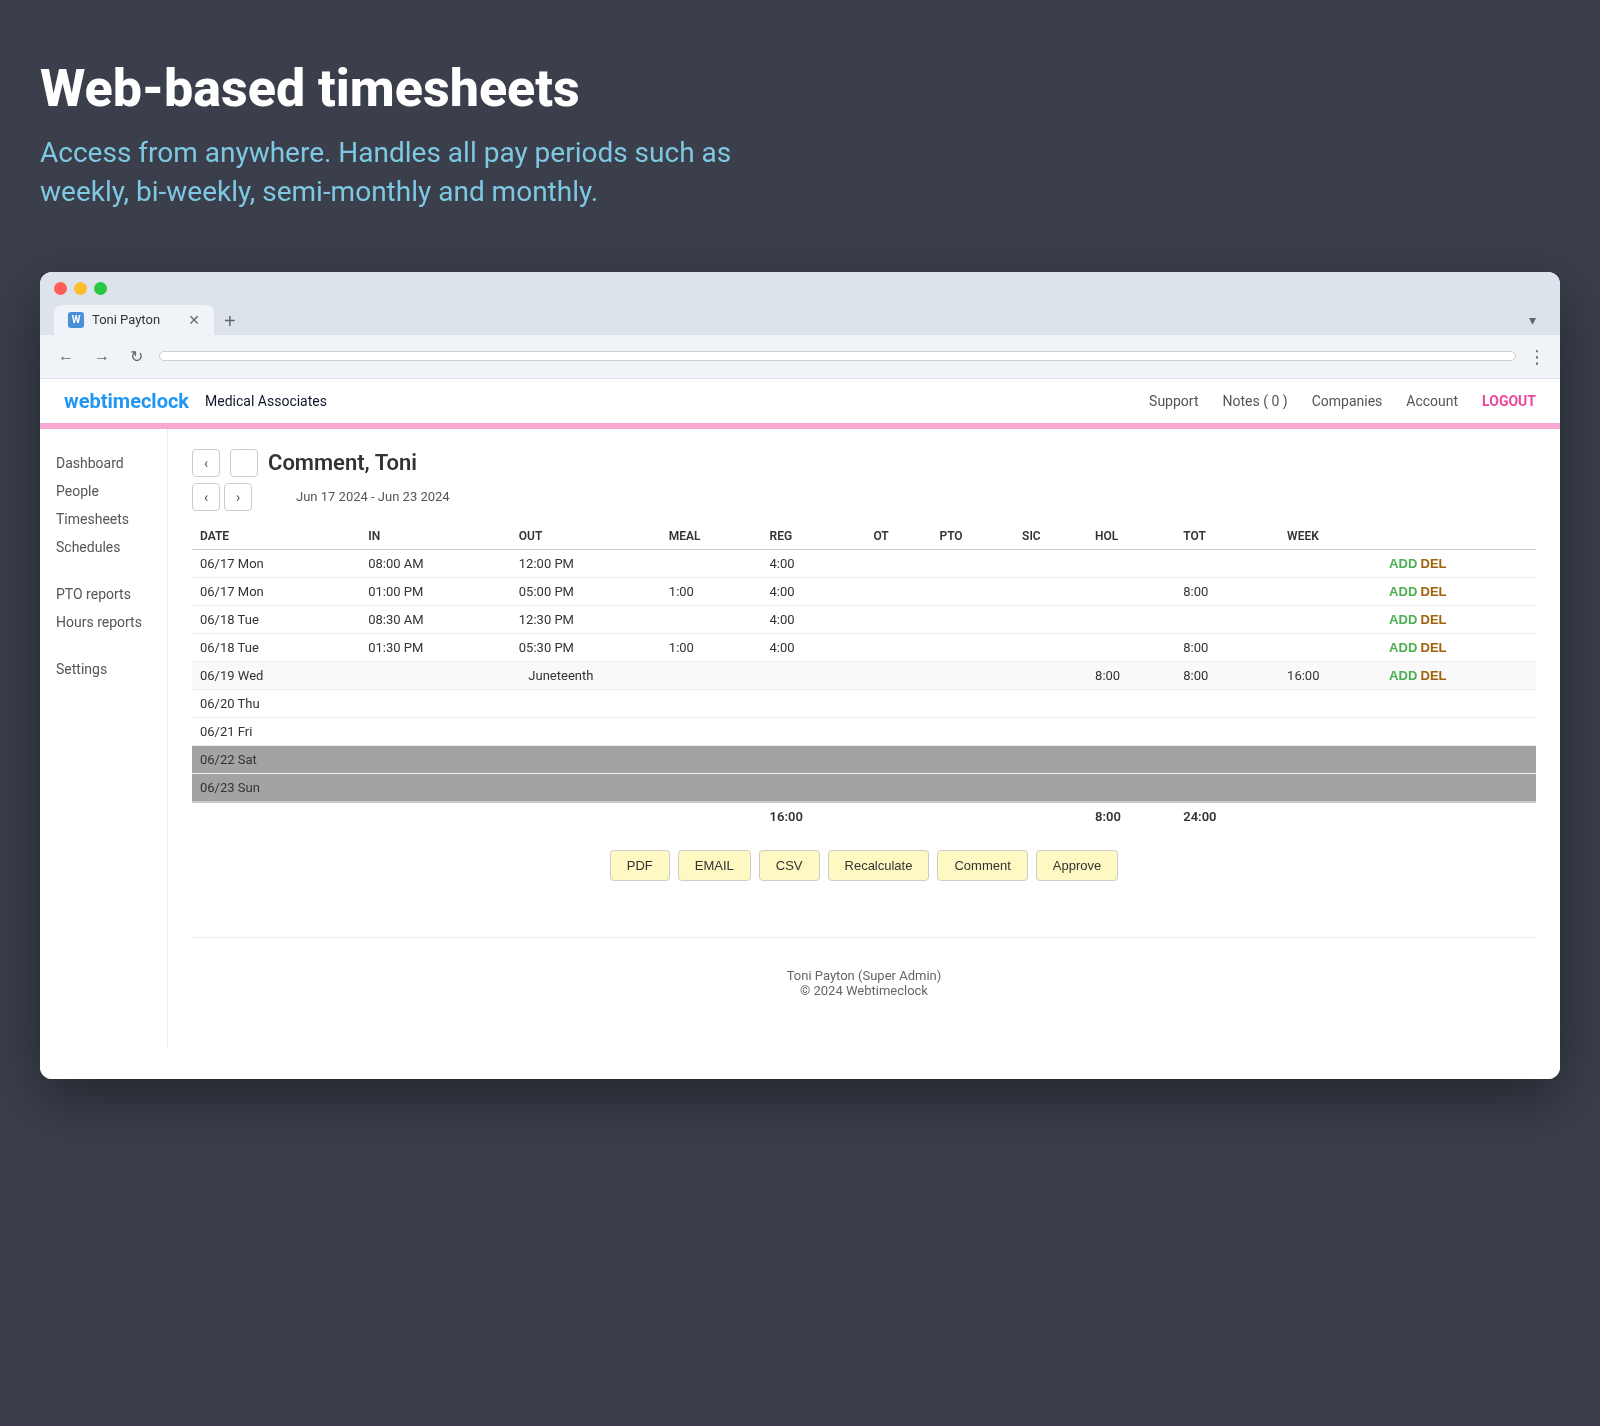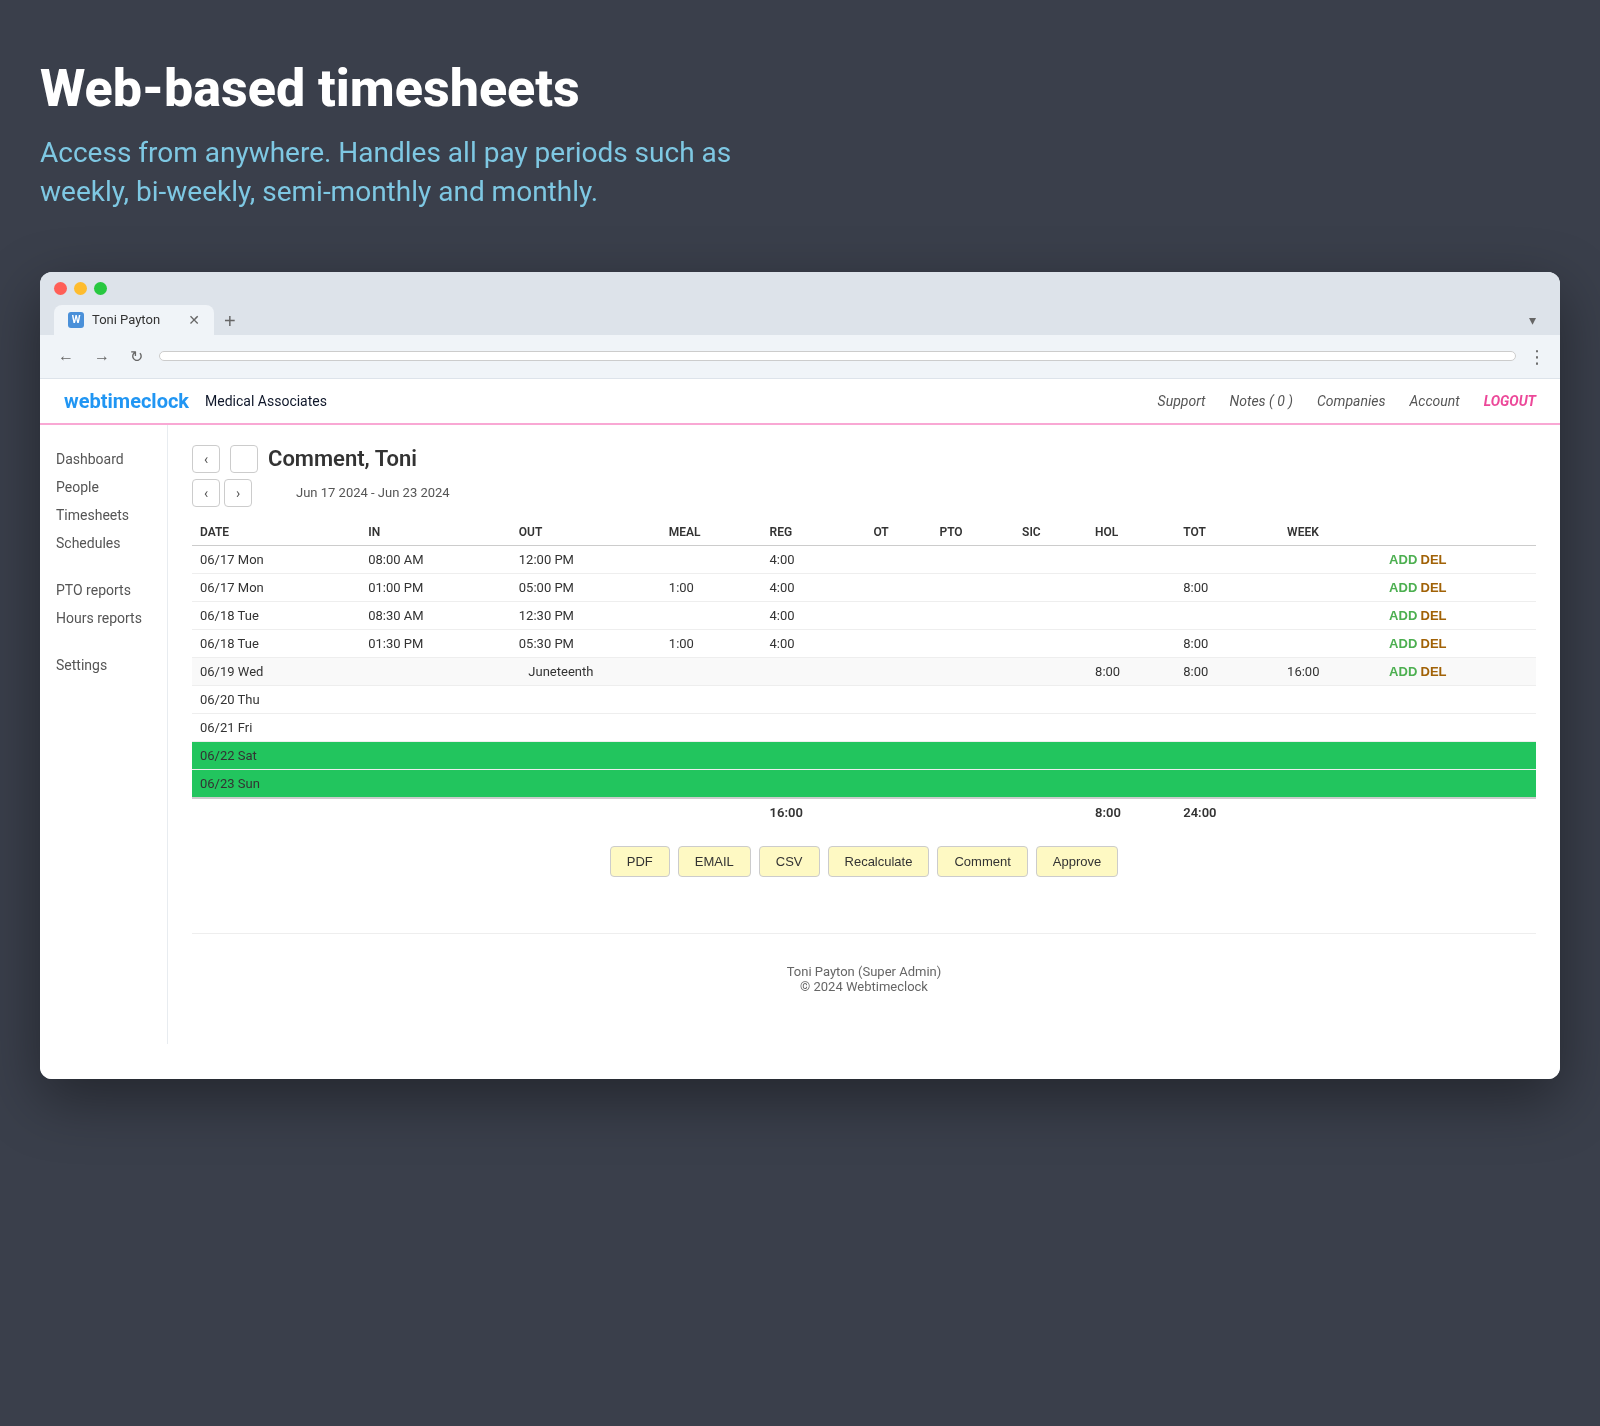--- a/index.html
+++ b/index.html
@@ -133,21 +133,21 @@
       cursor: pointer;
     }
     .app-content {
       background: white;
       min-height: 700px;
     }
     .app-header {
       display: flex;
       align-items: center;
       padding: 10px 24px;
-      border-bottom: 2px solid #f9a8d4;
+      border-bottom: 6px solid #f9a8d4;
       gap: 16px;
     }
     .logo {
       font-size: 20px;
       font-weight: 400;
       color: #333;
       white-space: nowrap;
     }
     .logo span {
       font-weight: 700;
@@ -155,21 +155,20 @@
     }
     .company-name {
       font-size: 14px;
       color: #0f172a;
       margin-right: auto;
     }
     .header-nav {
       display: flex;
       gap: 24px;
       align-items: center;
-      font-style: italic;
     }
     .header-nav-item {
       font-size: 14px;
       color: #555;
       cursor: pointer;
       text-decoration: none;
     }
     .header-nav-item.logout {
       font-weight: 700;
       color: #ec4899;
@@ -243,21 +242,21 @@
       font-size: 13px;
       border-bottom: 1px solid #eee;
     }
     .timesheet-table tr:last-child td {
       border-bottom: none;
     }
     .holiday-row td {
       background: #f9f9f9;
     }
     .weekend-row td {
-      background: #22c55e;
+      background: #a3a3a3;
     }
     .add-btn {
       color: #4CAF50;
       font-weight: 600;
       font-size: 13px;
       cursor: pointer;
       background: none;
       border: none;
       padding: 0;
     }

